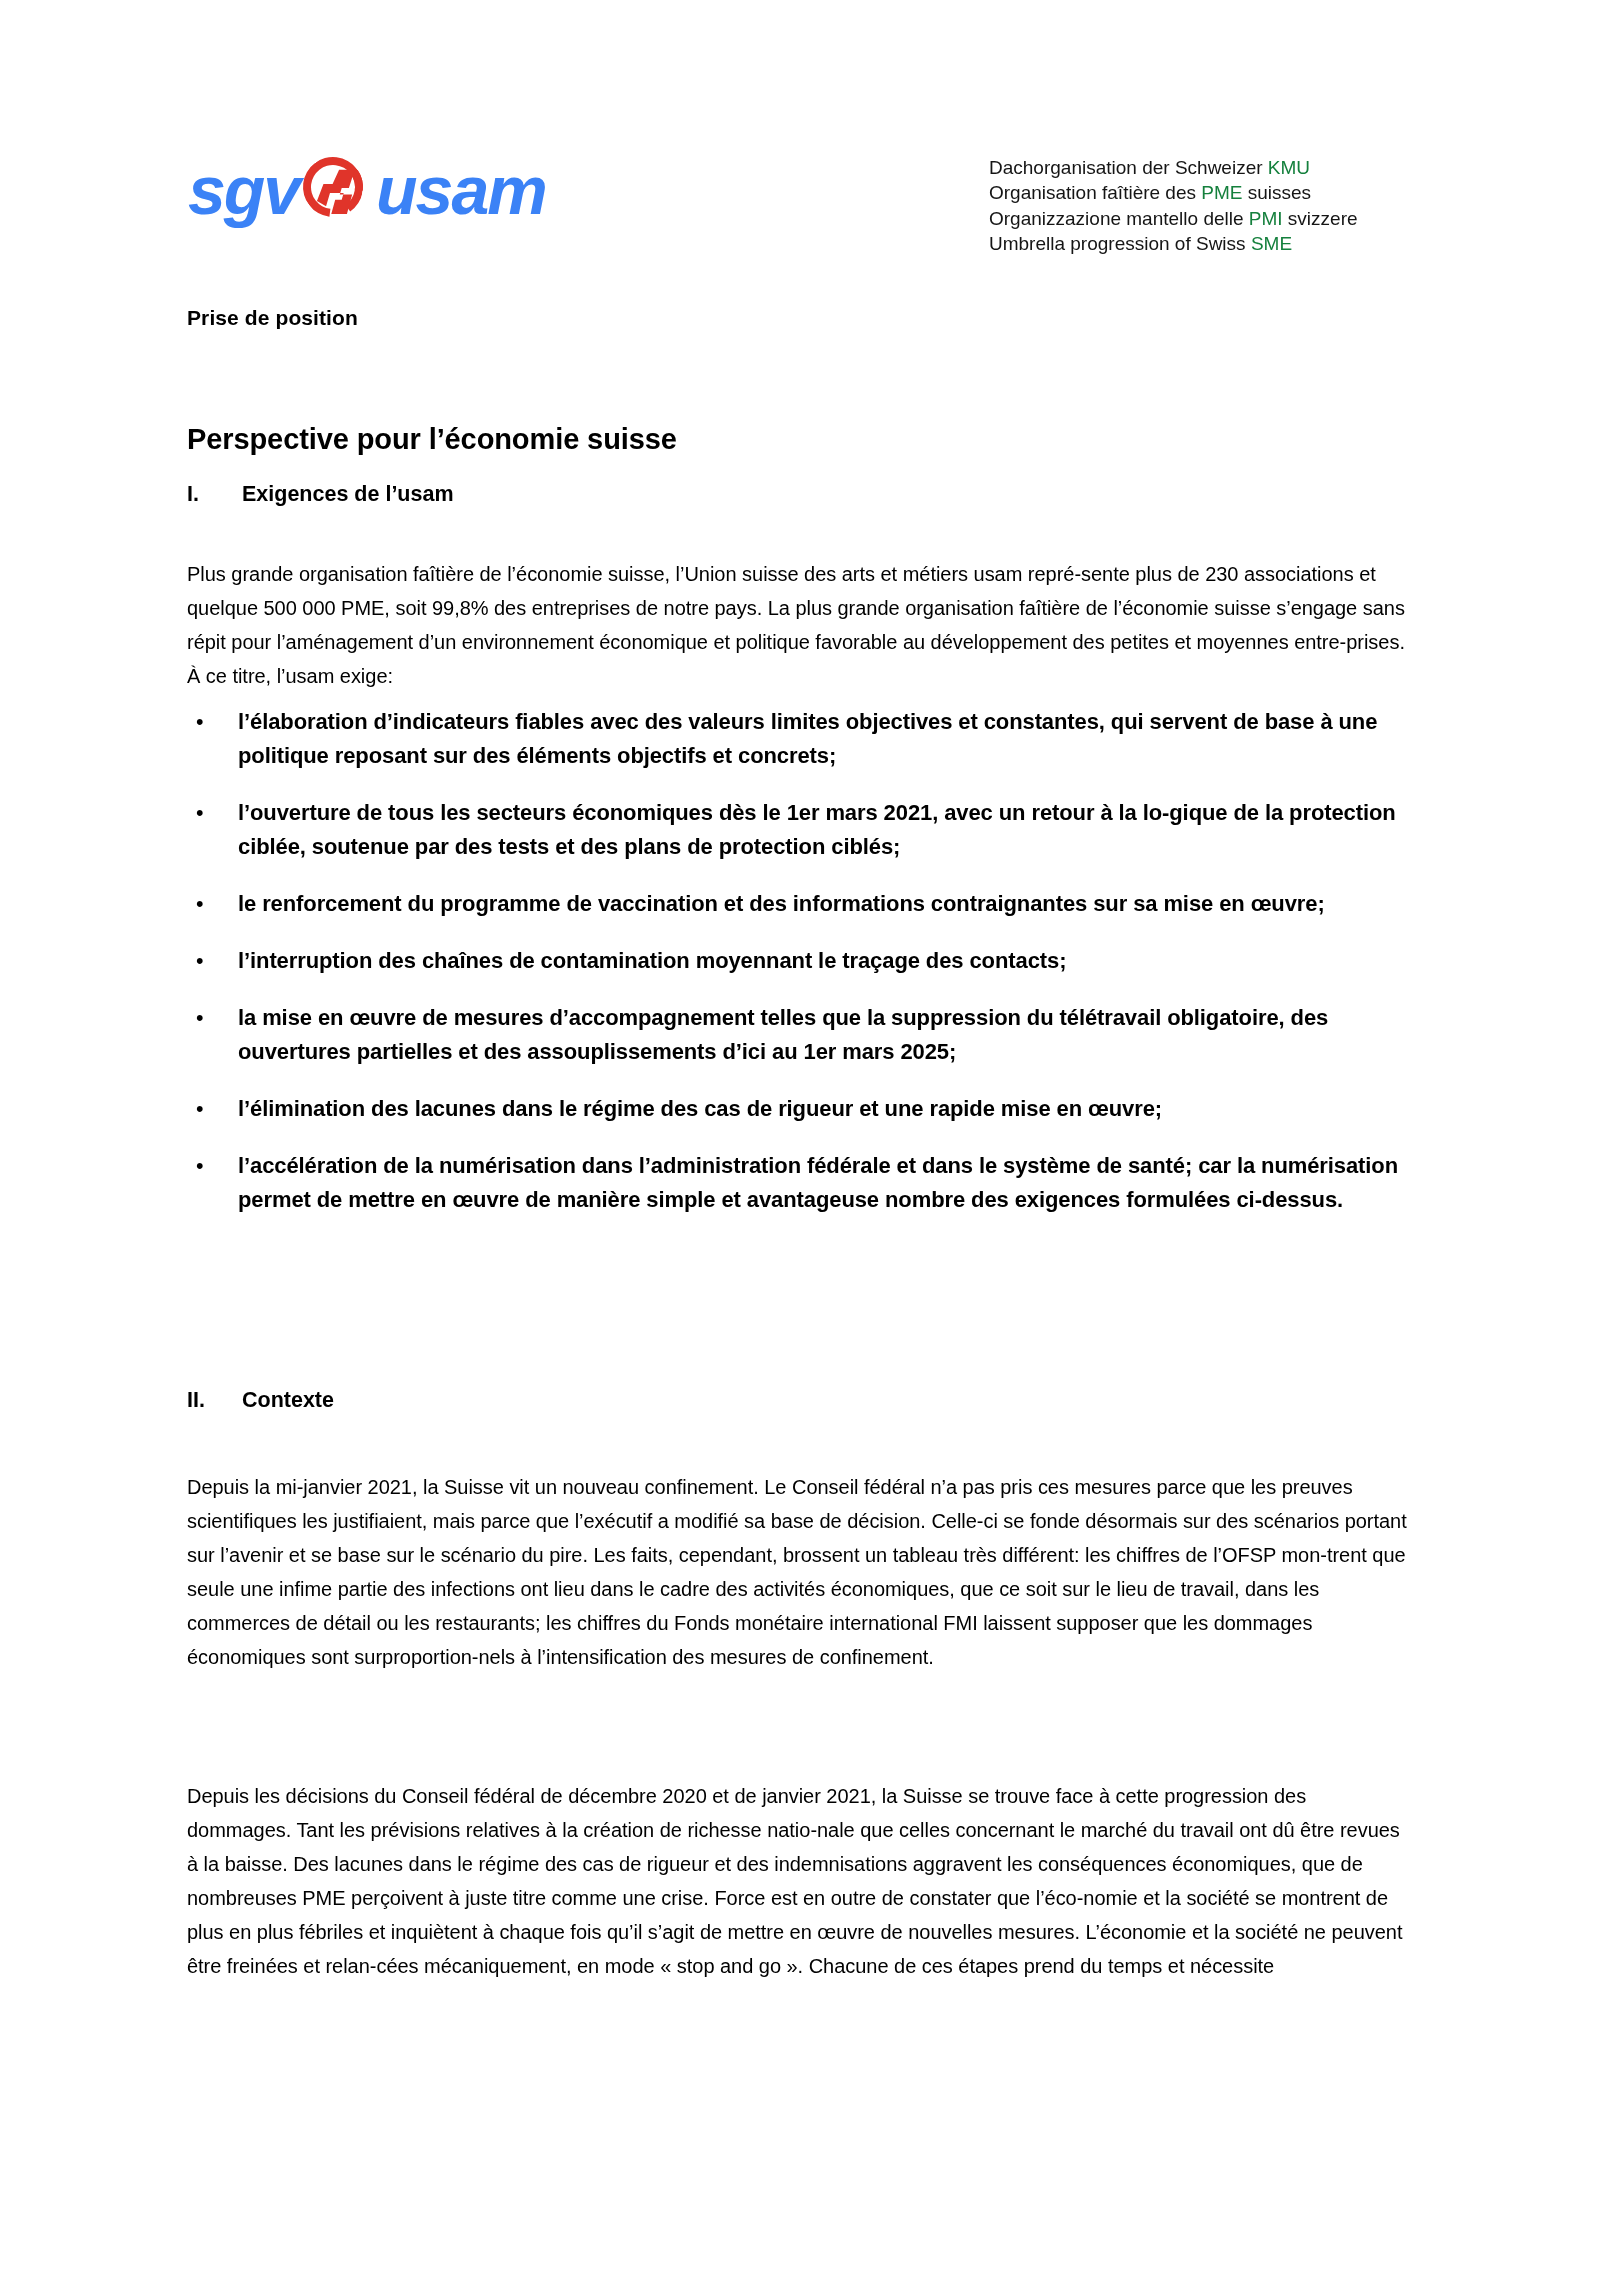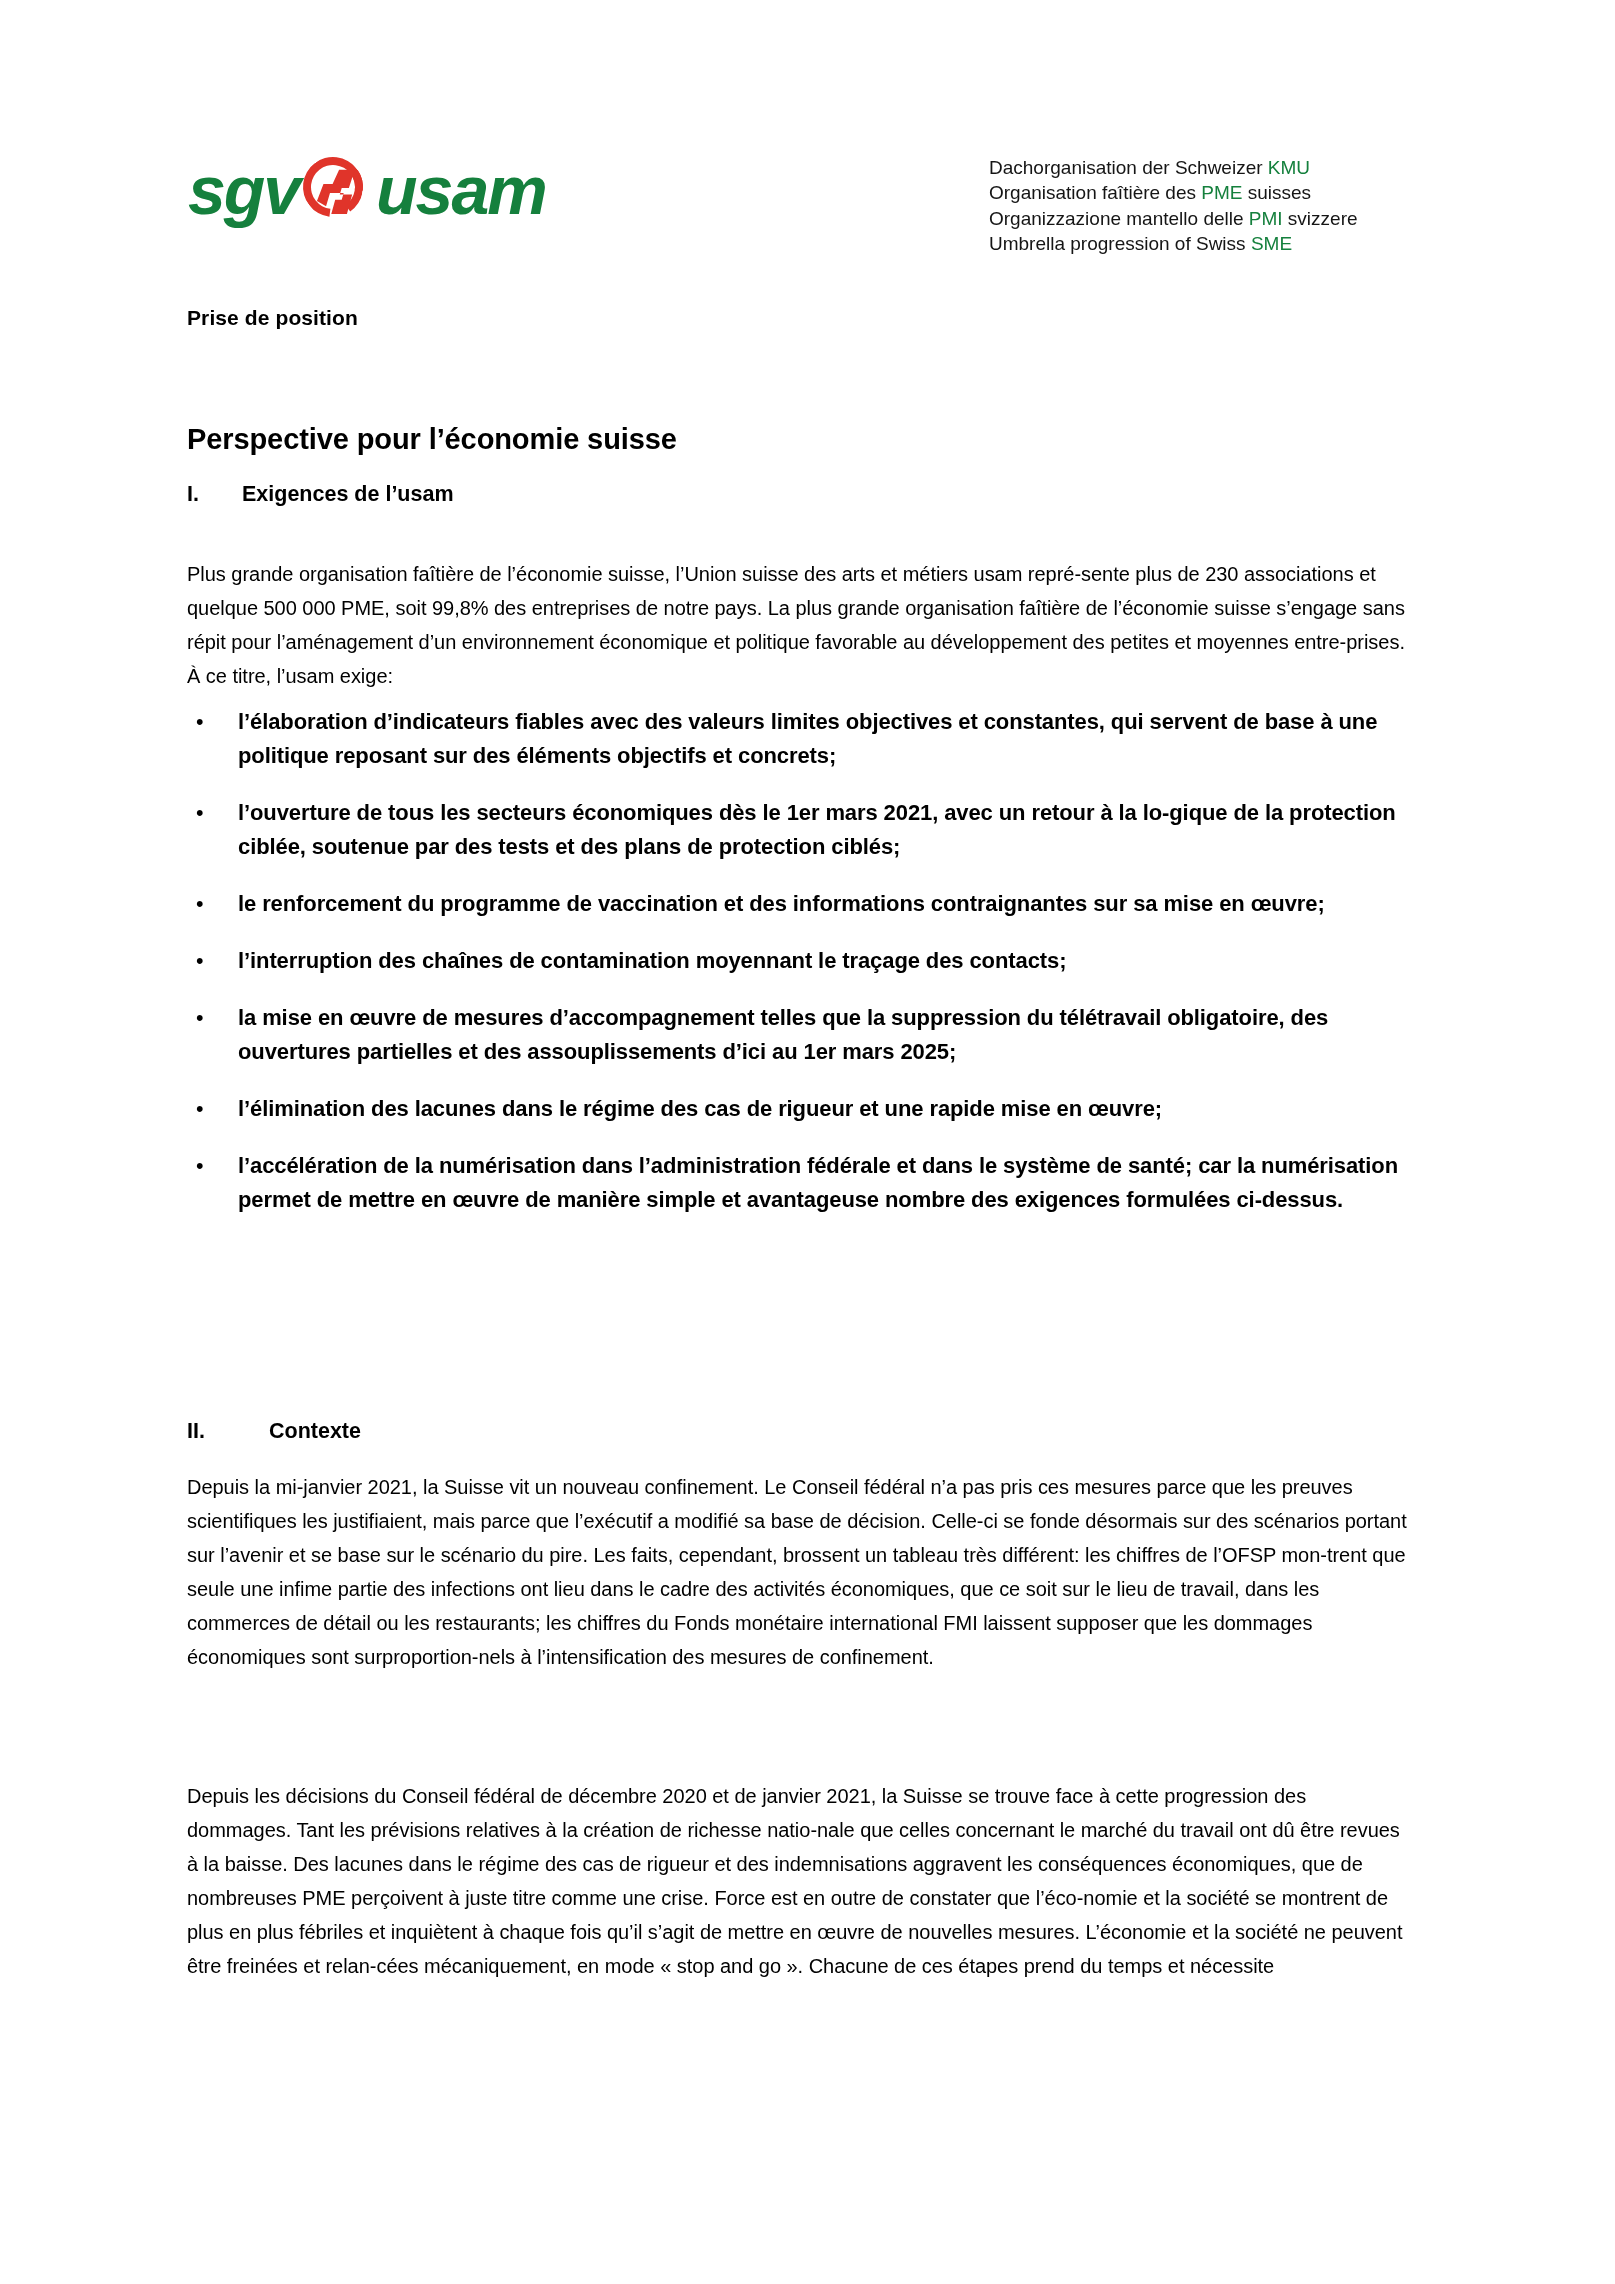--- a/index.html
+++ b/index.html
@@ -39,21 +39,21 @@
     display: flex;
     align-items: center;
     height: 78px;
   }
   .logo-word {
     font-family: "Liberation Sans", sans-serif;
     font-size: 68px;
     font-weight: 700;
     font-style: italic;
     letter-spacing: -2px;
-    color: #15803d;
+    color: #3b82f6;
     line-height: 1;
   }
   .logo-emblem {
     position: relative;
     width: 73px;
     height: 73px;
     margin: 0 2.6px 0 1.3px;
     flex: 0 0 auto;
   }
   .logo-emblem .ring {
@@ -251,21 +251,21 @@
       <div class="bullet-row">
         <span class="bullet-dot">•</span>
         <span class="bullet-text">l’élimination des lacunes dans le régime des cas de rigueur et une rapide mise en œuvre;</span>
       </div>
       <div class="bullet-row">
         <span class="bullet-dot">•</span>
         <span class="bullet-text">l’accélération de la numérisation dans l’administration fédérale et dans le système de santé; car la numérisation permet de mettre en œuvre de manière simple et avantageuse nombre des exigences formulées ci-dessus.</span>
       </div>
     </div>
 
-    <div class="sec-head" style="top:1419px;gap:27px;">
+    <div class="sec-head" style="top:1388px;">
       <span class="num">II.</span>
       <span>Contexte</span>
     </div>
 
     <p class="para" style="top:1450px;">Depuis la mi-janvier 2021, la Suisse vit un nouveau confinement. Le Conseil fédéral n’a pas pris ces mesures parce que les preuves scientifiques les justifiaient, mais parce que l’exécutif a modifié sa base de décision. Celle-ci se fonde désormais sur des scénarios portant sur l’avenir et se base sur le scénario du pire. Les faits, cependant, brossent un tableau très différent: les chiffres de l’OFSP mon-trent que seule une infime partie des infections ont lieu dans le cadre des activités économiques, que ce soit sur le lieu de travail, dans les commerces de détail ou les restaurants; les chiffres du Fonds monétaire international FMI laissent supposer que les dommages économiques sont surproportion-nels à l’intensification des mesures de confinement.</p>
 
     <p class="para" style="top:1759px;">Depuis les décisions du Conseil fédéral de décembre 2020 et de janvier 2021, la Suisse se trouve face à cette progression des dommages. Tant les prévisions relatives à la création de richesse natio-nale que celles concernant le marché du travail ont dû être revues à la baisse. Des lacunes dans le régime des cas de rigueur et des indemnisations aggravent les conséquences économiques, que de nombreuses PME perçoivent à juste titre comme une crise. Force est en outre de constater que l’éco-nomie et la société se montrent de plus en plus fébriles et inquiètent à chaque fois qu’il s’agit de mettre en œuvre de nouvelles mesures. L’économie et la société ne peuvent être freinées et relan-cées mécaniquement, en mode « stop and go ». Chacune de ces étapes prend du temps et nécessite</p>
 
   </div>
 

